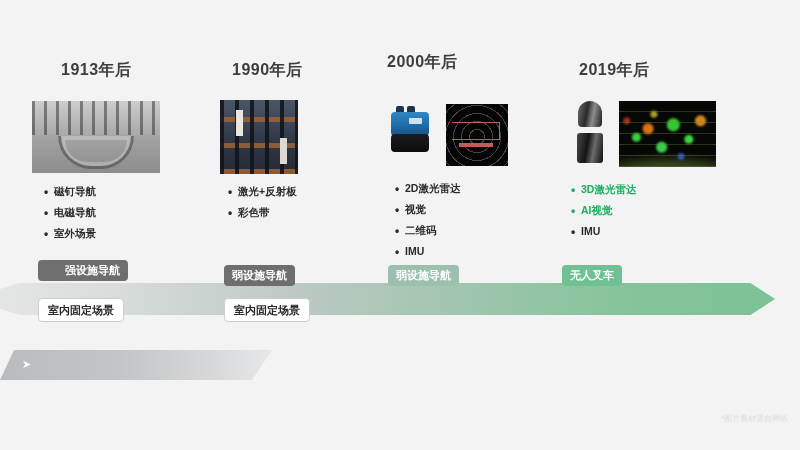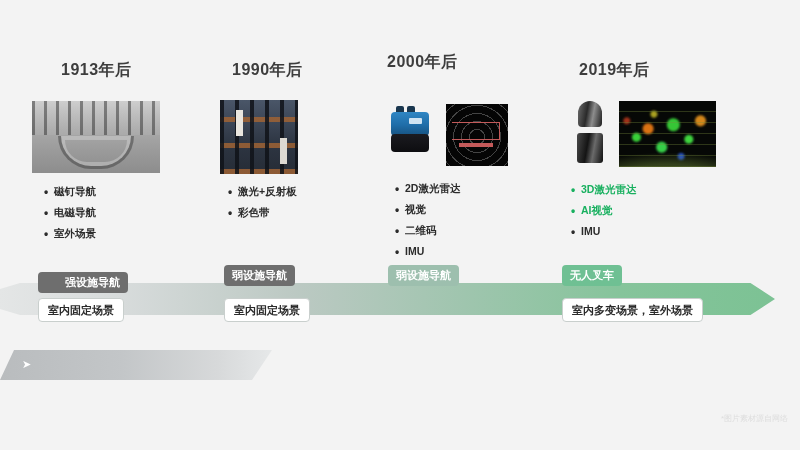--- a/index.html
+++ b/index.html
@@ -287,28 +287,27 @@
       <li>
           <span class="dot">•</span>
           <span>IMU</span>
         </li>
     </ul>
   </div>
 
   <div class="arrow-tail"></div>
   <div class="arrow"></div>
 
-  <div class="tag gray" style="left:38px;top:272px;padding-left:27px;">强设施导航</div>
+  <div class="tag gray" style="left:38px;top:260px;padding-left:27px;">强设施导航</div>
   <div class="tag gray" style="left:224px;top:265px;">弱设施导航</div>
   <div class="tag graygreen" style="left:388px;top:265px;">弱设施导航</div>
   <div class="tag green" style="left:562px;top:265px;">无人叉车</div>
 
   <div class="chip" style="left:38px;top:298px;">室内固定场景</div>
   <div class="chip" style="left:224px;top:298px;">室内固定场景</div>
-  <div class="chip" style="left:562px;top:298px;">室内多变场景，室外场景</div>
 
   <div class="banner">
     <span class="banner-arrow">➤</span>
   </div>
 
   <div class="footnote">*图片素材源自网络</div>
 
 </div>
 
 </body></html>

